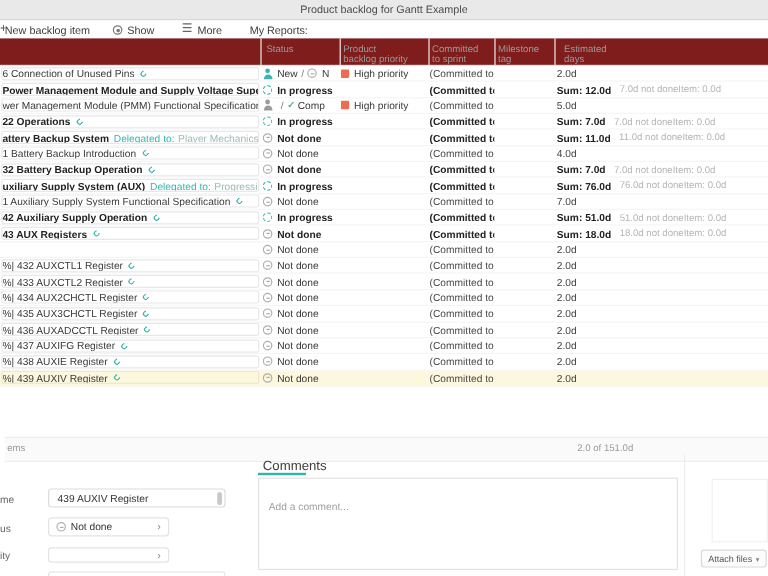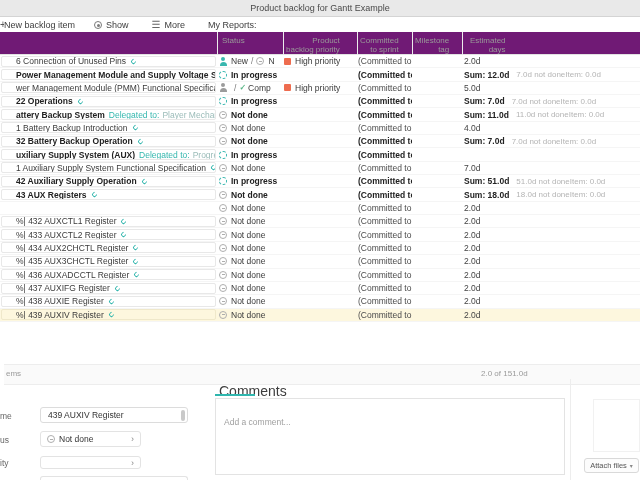--- a/index.html
+++ b/index.html
@@ -18,37 +18,37 @@
   .toolbar {
     position:absolute; left:0; top:17px; width:640px; height:15px;
     display:flex; align-items:center; font-size:9px; color:#3d3d3d; background:#fff;
   }
   .tb-item { display:flex; align-items:center; cursor:default; }
   .plus-clip { width:4px; overflow:hidden; display:inline-block; color:#555; font-size:10px; }
   .radio-ic { width:8px; height:8px; border:1px solid #7a7a7a; border-radius:50%; position:relative; margin-right:4px; }
   .radio-ic::after { content:""; position:absolute; left:2px; top:2px; width:3px; height:3px; border-radius:50%; background:#7a7a7a; }
   .burger-ic { color:#666; font-size:10px; margin-right:4px; line-height:10px; }
   
-  .thead { position:absolute; left:0; top:32px; width:640px; height:23px; border-bottom:1px solid #e2e2e2; background:#701a75;text-align:right; }
+  .thead { position:absolute; left:0; top:32px; width:640px; height:23px; border-bottom:1px solid #e2e2e2; background:#7f1d1d; }
   .hcell { position:absolute; top:4px; font-size:8px; color:#9a9a9a; line-height:9px; white-space:pre-line; }
   .vsep { position:absolute; top:0; width:1px; height:23px; background:#ececec; }
   
   .rows { position:absolute; left:0; top:55px; width:640px; }
   .row { position:relative; height:13.35px; border-bottom:1px solid #f5f5f5; }
   .row.selected { background:#fdf7de; }
   .cell { position:absolute; top:0; height:100%; display:flex; align-items:center; font-size:8.5px; white-space:nowrap; overflow:hidden; color:#3a3a3a; }
   .c-name { left:0; width:217px; }
   .c-status { left:219px; width:64px; }
   .c-prio { left:284px; width:73px; }
   .c-comm { left:358px; width:54px; color:#4a4a4a; }
   .c-mile { left:413px; width:49px; }
   .c-est { left:464px; width:175px; }
   .name-box {
     flex:1; height:11px; border:1px solid #e8e8e8; border-radius:2px; background:#fff;
-    display:flex; align-items:center; padding:0 14px; margin:0 1px; overflow:hidden; white-space:nowrap;
+    display:flex; align-items:center; padding:0 0; margin:0 1px; overflow:hidden; white-space:nowrap;
   }
   .row.selected .name-box { background:transparent; border-color:#efe8ca; }
   .bold { font-weight:bold; color:#222; }
   .delegated { color:#35b7ae; margin-left:4px; }
   .delegate { color:#9bbcb9; margin-left:3px; }
   .arc-ic { width:5px; height:5px; border:1.5px solid #35b7ae; border-top-color:transparent; border-radius:50%; transform:rotate(45deg); margin-left:5px; flex:none; }
   .notdone-ic { width:8px; height:8px; border:1px solid #aeaeae; border-radius:50%; position:relative; flex:none; margin-right:4px; }
   .notdone-ic::after { content:""; position:absolute; left:1.5px; top:2.6px; width:3.5px; height:1px; background:#aeaeae; }
   .inprog-ic { width:8px; height:8px; border:1px dashed #39b7af; border-radius:50%; flex:none; margin-right:4px; }
   .user-ic { width:8px; height:9px; position:relative; flex:none; margin-right:4px; color:#39b7af; }
@@ -78,21 +78,21 @@
   }
   .scroll-thumb { position:absolute; right:2px; top:2px; width:4px; height:11px; border-radius:2px; background:#c9c9c9; }
   .sel-box {
     position:absolute; left:40px; border:1px solid #e3e3e3; border-radius:3px; background:#fff;
     font-size:8.5px; color:#333; display:flex; align-items:center; padding:0 6px;
   }
   .sel-status { top:431px; width:101px; height:16px; }
   .sel-prio { top:456px; width:101px; height:13px; }
   .sel-part { top:476px; width:148px; height:10px; border-bottom:none; }
   .chev { margin-left:auto; color:#888; font-size:9px; }
-  .comments-title { position:absolute; left:219px; top:383px; font-size:14px; color:#3d3d3d; }
+  .comments-title { position:absolute; left:219px; top:383px; font-size:11px; color:#3d3d3d; }
   .comments-underline { position:absolute; left:215px; top:394px; width:40px; height:2px; background:#2fb6ae; }
   .comments-box {
     position:absolute; left:215px; top:398px; width:350px; height:77px;
     border:1px solid #e3e3e3; background:#fff; font-size:8.5px; color:#9f9f9f; padding:18px 8px;
   }
   .vdivider { position:absolute; left:570px; top:379px; width:1px; height:101px; background:#ededed; }
   .attach-box { position:absolute; left:593px; top:399px; width:47px; height:53px; border:1px solid #f1f1f1; background:#fff; }
   .attach-btn {
     position:absolute; left:584px; top:458px; width:55px; height:15px;
     border:1px solid #d9d9d9; border-radius:3px; background:#fcfcfc;
@@ -307,20 +307,24 @@
       </div>
       <div class="cell c-status">
         <span class="inprog-ic"></span>
         <span class="bold">In progress</span>
       </div>
       <div class="cell c-prio"></div>
       <div class="cell c-comm">
         <span class="bold">(Committed to pla</span>
       </div>
       <div class="cell c-mile"></div>
+      <div class="cell c-est">
+        <span class="est-sum">Sum: 76.0d</span>
+        <span class="est-sub">76.0d not doneItem: 0.0d</span>
+      </div>
     </div>
     <div class="row">
       <div class="cell c-name">
         <div class="name-box">
           <span>1 Auxiliary Supply System Functional Specification</span>
           <span class="arc-ic"></span>
         </div>
       </div>
       <div class="cell c-status">
         <span class="notdone-ic"></span>

